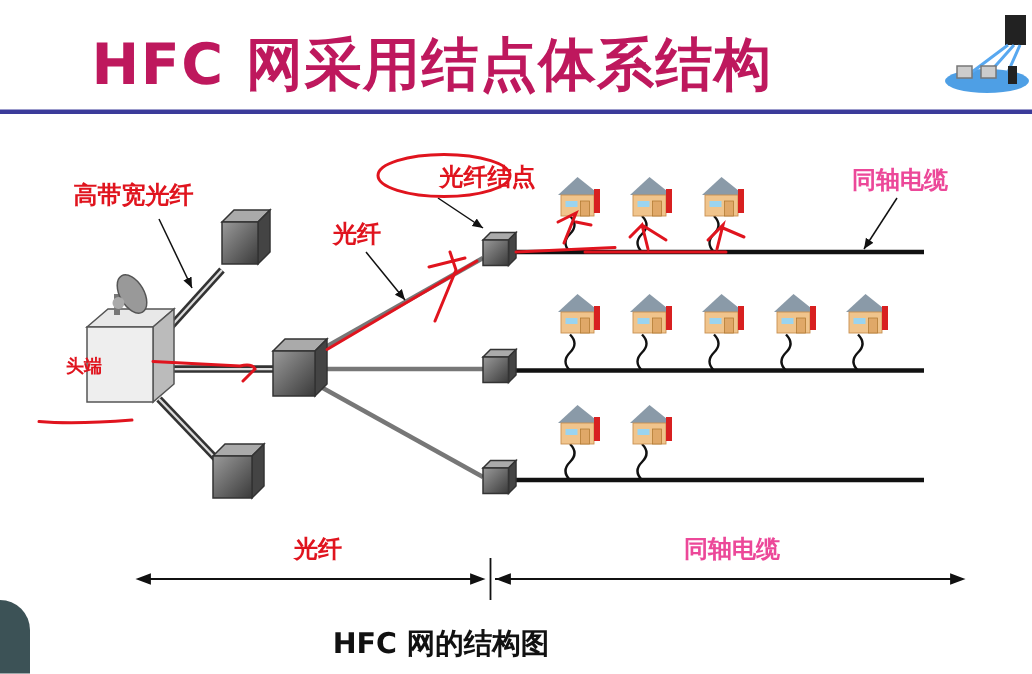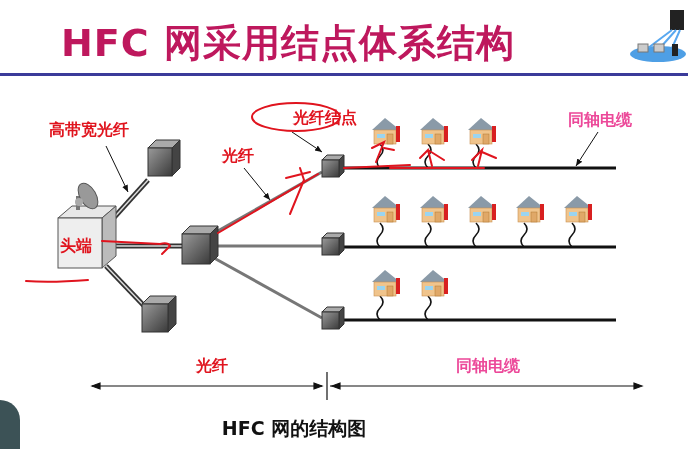--- a/index.html
+++ b/index.html
@@ -212,19 +212,19 @@
     <path d="M344 168 L410 165 M376 162 L384 142 L372 148 M384 148 L394 150"></path>
     <path d="M390 168 L484 168 M432 166 L428 150 L420 158 M428 150 L444 160"></path>
     <path d="M478 166 L482 150 L472 160 M482 152 L496 158"></path>
   </g>
 </svg>
 
 <div class="lbl red" style="left:49px;top:120px;">高带宽光纤</div>
 <div class="lbl red" style="left:258px;top:108px;margin-left:35px;">光纤结点</div>
 <div class="lbl red" style="left:222px;top:146px;">光纤</div>
 <div class="lbl blue" style="left:568px;top:110px;">同轴电缆</div>
-<div class="lbl red" style="left:60px;top:236px;font-size:16px;">头端</div>
+<div class="lbl red" style="left:44px;top:236px;font-size:12px;">头端</div>
 
 <div class="lbl red" style="left:196px;top:356px;">光纤</div>
 <div class="lbl blue" style="left:456px;top:356px;">同轴电缆</div>
 
 <div class="caption">HFC 网的结构图</div>
 <div class="person"></div>
 
 </body></html>

